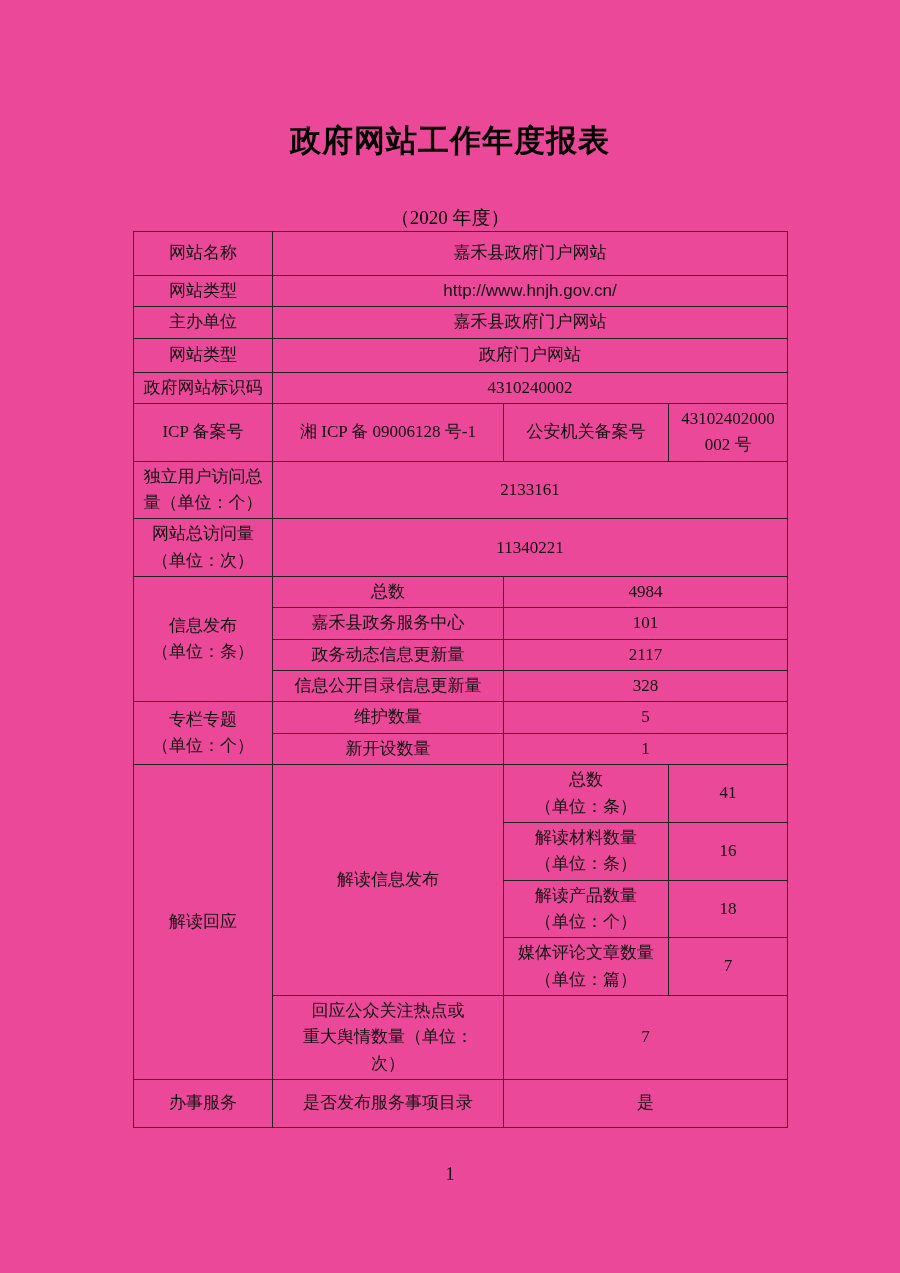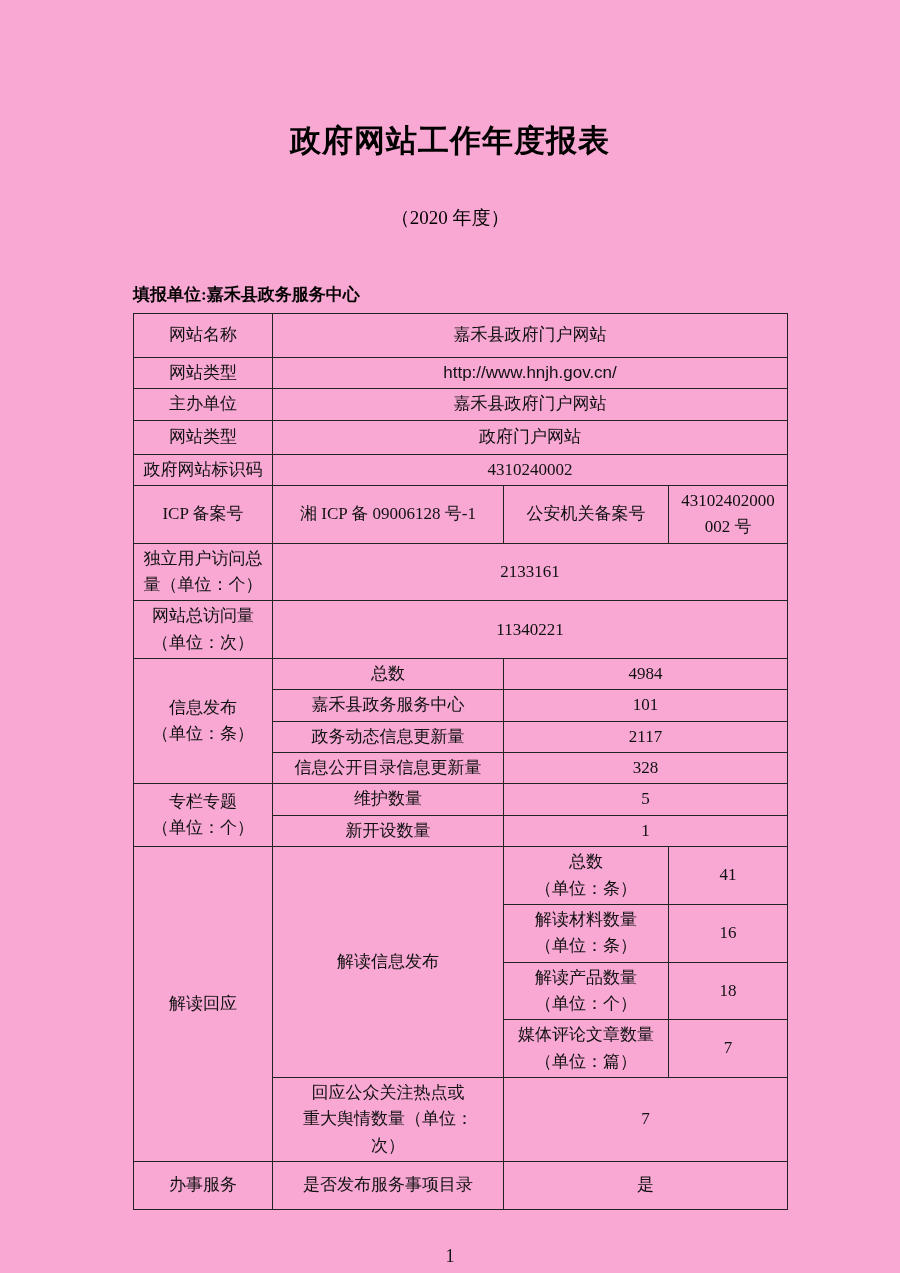--- a/index.html
+++ b/index.html
@@ -1,20 +1,20 @@
 <!DOCTYPE html>
 <html><head>
 <meta charset="utf-8">
 <style>
   * { margin:0; padding:0; box-sizing:border-box; }
   html,body { background:#ffffff; }
   .page {
     position:relative;
     width:900px; height:1273px;
-    background:#f9a8d4;
+    background:#ec4899;
     color:#111;
     font-family:"Liberation Serif", serif;
     overflow:hidden;
   }
   .doc-title {
     padding-top:120px;
     text-align:center;
     font-family:"Liberation Sans", sans-serif;
     font-weight:bold;
     font-size:31px;
@@ -60,21 +60,20 @@
     color:#111;
   }
 </style>
 </head>
 <body>
 
 <div class="page">
 
   <div class="doc-title">政府网站工作年度报表</div>
   <div class="doc-subtitle">（2020 年度）</div>
-  <div class="reporting-unit">填报单位:嘉禾县政务服务中心</div>
 
   <table class="report">
     <colgroup>
       <col style="width:139px">
         <col style="width:231px">
         <col style="width:165px">
         <col style="width:119px">
     </colgroup>
 
     <tbody>

